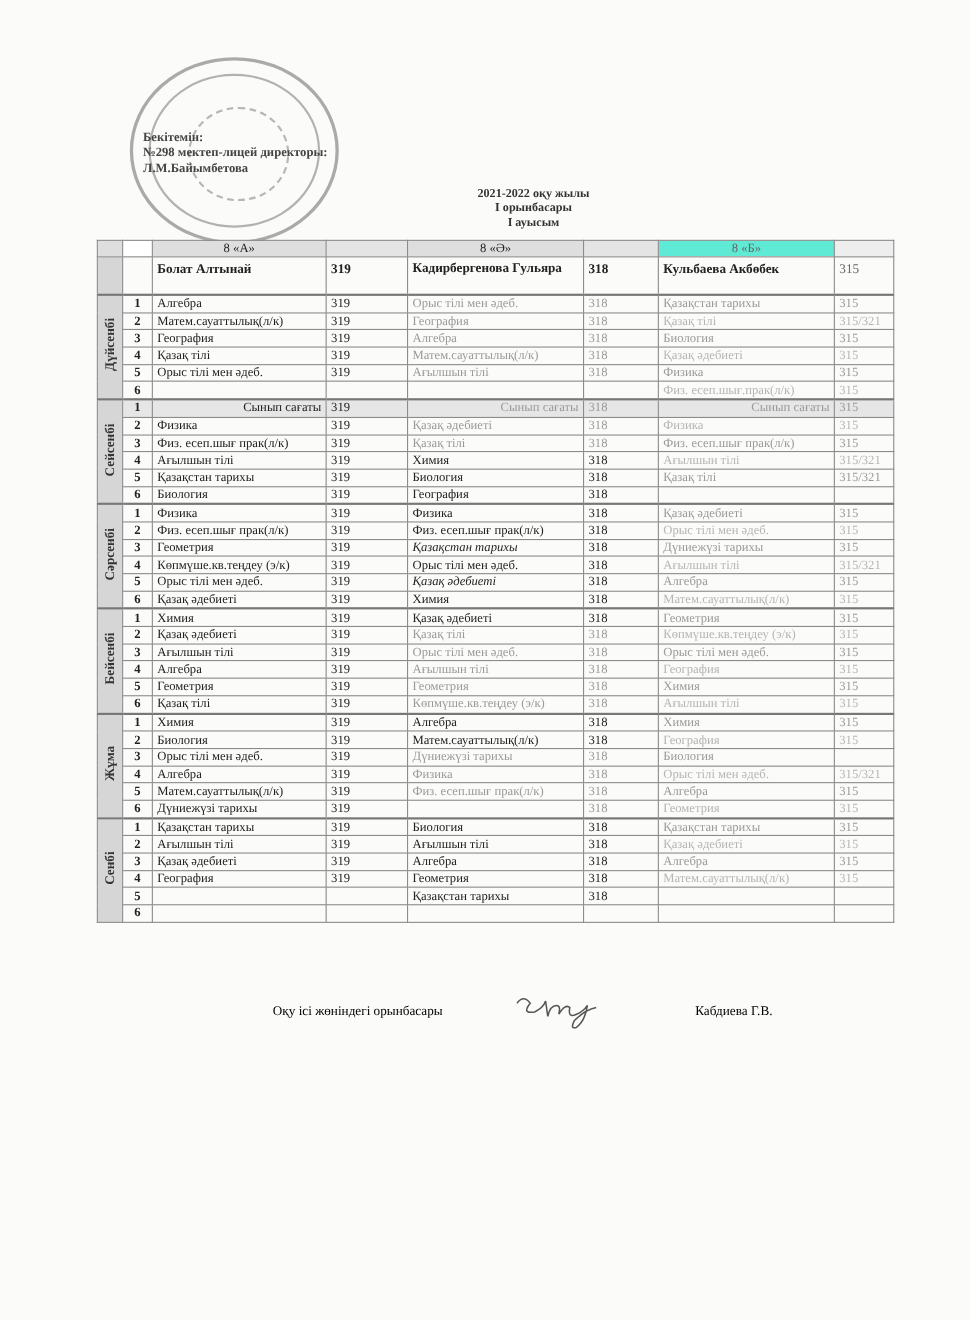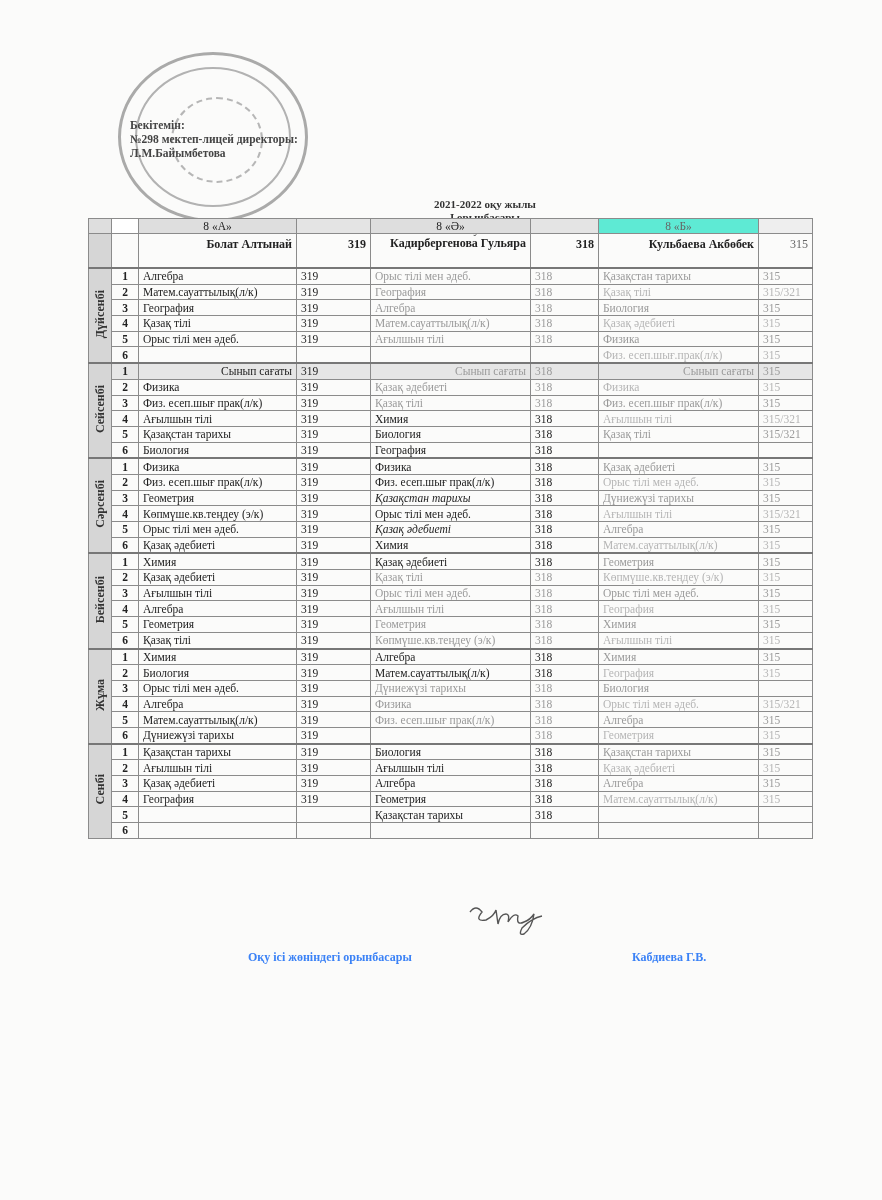--- a/index.html
+++ b/index.html
@@ -19,52 +19,52 @@
     content:""; position:absolute; left:50px; top:42px; width:88px; height:82px;
     border-radius:50%; border:2px dashed #a0a0a0;
   }
   .approval {
     position: absolute; left: 130px; top: 118px; font-size: 11.5px; font-weight: bold;
     line-height: 14px; color: #444; font-family: Liberation Serif, serif;
   }
   .approval div { white-space: nowrap; }
   .heading {
     position: absolute; left: 400px; top: 170px; width: 170px; text-align: center;
-    font-size: 11px; font-weight: bold; line-height: 13px; color: #333; margin-top: 28px;
+    font-size: 11px; font-weight: bold; line-height: 13px; color: #333;
   }
   table.tt {
     position: absolute; left: 88px; top: 218px; border-collapse: collapse;
     font-size: 11.5px; table-layout: fixed;
   }
   table.tt td {
     border: 1px solid #8b8b8b; padding: 0 4px; height: 14.7px; line-height: 14px;
     white-space: nowrap; overflow: hidden;
   }
   .c-day { width: 22px; background: #d8d8d8; padding:0 !important; text-align:center; }
   .c-num { width: 18px; text-align: center; font-weight: bold; }
   .c-subj { width: 158px; }
   .c-room { width: 74px; }
   .c-subj2 { width: 160px; }
   .c-room2 { width: 68px; }
   .c-subj3 { width: 160px; }
   .c-room3 { width: 54px; }
   tr.cls td { background: #dedede; text-align:center; font-weight:normal; height:12px; }
   tr.cls td.g { background:#e4e4e4; }
-  tr.names td { font-weight:bold; height:30px; text-align:right; vertical-align:top; padding-top:3px; font-size:12px;}
+  tr.names td { font-weight:bold; height:30px; text-align:left; vertical-align:top; padding-top:3px; font-size:12px;}
   .daycell { background:#d6d6d6; }
   .daylabel {
     writing-mode: vertical-rl; transform: rotate(180deg); font-weight: bold; font-size: 12px;
     color: #333; display:inline-block;
   }
   tr.daystart td { border-top: 2px solid #777; }
   .faint { color: #9a9a9a; }
   .faint2 { color:#b5b5b5; }
   .it { font-style: italic; }
   .center { text-align:right; }
-  .footer { position:absolute; top: 912px; font-size: 12px; font-weight:bold; color:#3b82f6;margin-top:38px; }
+  .footer { position:absolute; top: 912px; font-size: 12px; font-weight:normal; color:#000000; }
   .sig { position:absolute; left: 466px; top: 898px; width: 90px; height: 40px; }
 </style>
 </head>
 <body>
 
 <div class="stamp"></div>
 
 <div class="approval">
   <div>Бекітемін:</div>
   <div>№298 мектеп-лицей директоры:</div>

